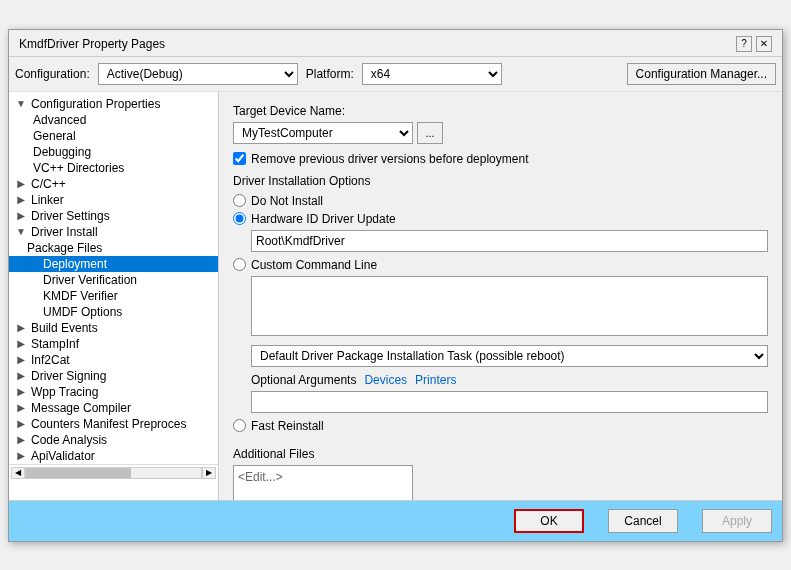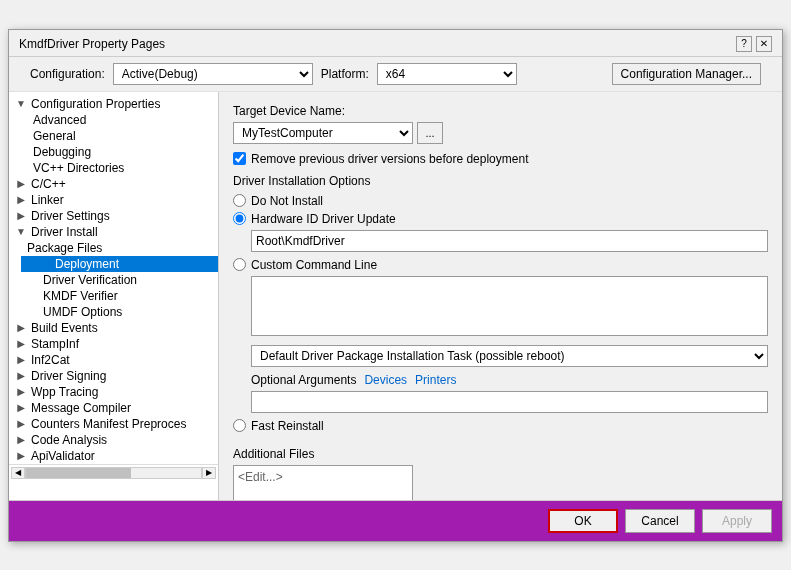--- a/index.html
+++ b/index.html
@@ -46,21 +46,21 @@
       border: 1px solid #999;
       cursor: pointer;
       display: flex;
       align-items: center;
       justify-content: center;
       font-size: 10px;
     }
     .config-row {
       display: flex;
       align-items: center;
-      padding: 6px 21px;
+      padding: 6px 6px;
       gap: 8px;
       background: #f0f0f0;
       border-bottom: 1px solid #e0e0e0;
     }
     .config-label {
       font-size: 12px;
       color: #000;
     }
     .config-select {
       height: 22px;
@@ -94,21 +94,21 @@
       overflow-x: hidden;
       padding: 4px 0;
     }
     .tree-item {
       display: flex;
       align-items: center;
       padding: 1px 0;
       cursor: pointer;
       white-space: nowrap;
     }
-    .tree-item.selected { background: #0078d7; color: white; margin-left: 12px; }
+    .tree-item.selected { background: #0078d7; color: white; }
     .tree-item.selected span { color: white; }
     .tree-arrow {
       display: inline-block;
       width: 16px;
       text-align: center;
       font-size: 10px;
       color: #555;
     }
     .tree-label {
       font-size: 12px;
@@ -215,23 +215,23 @@
       height: 200px;
       padding: 4px;
       font-size: 12px;
       color: #666;
     }
     .bottom-bar {
       display: flex;
       justify-content: flex-end;
       align-items: center;
       padding: 8px 10px;
-      gap: 7px;
+      gap: 24px;
       border-top: 1px solid #ccc;
-      background: #a21caf;
+      background: #7dd3fc;
     }
     .dialog-btn {
       height: 24px;
       min-width: 70px;
       padding: 0 12px;
       font-size: 12px;
       border: 1px solid #999;
       background: #f0f0f0;
       cursor: pointer;
     }

